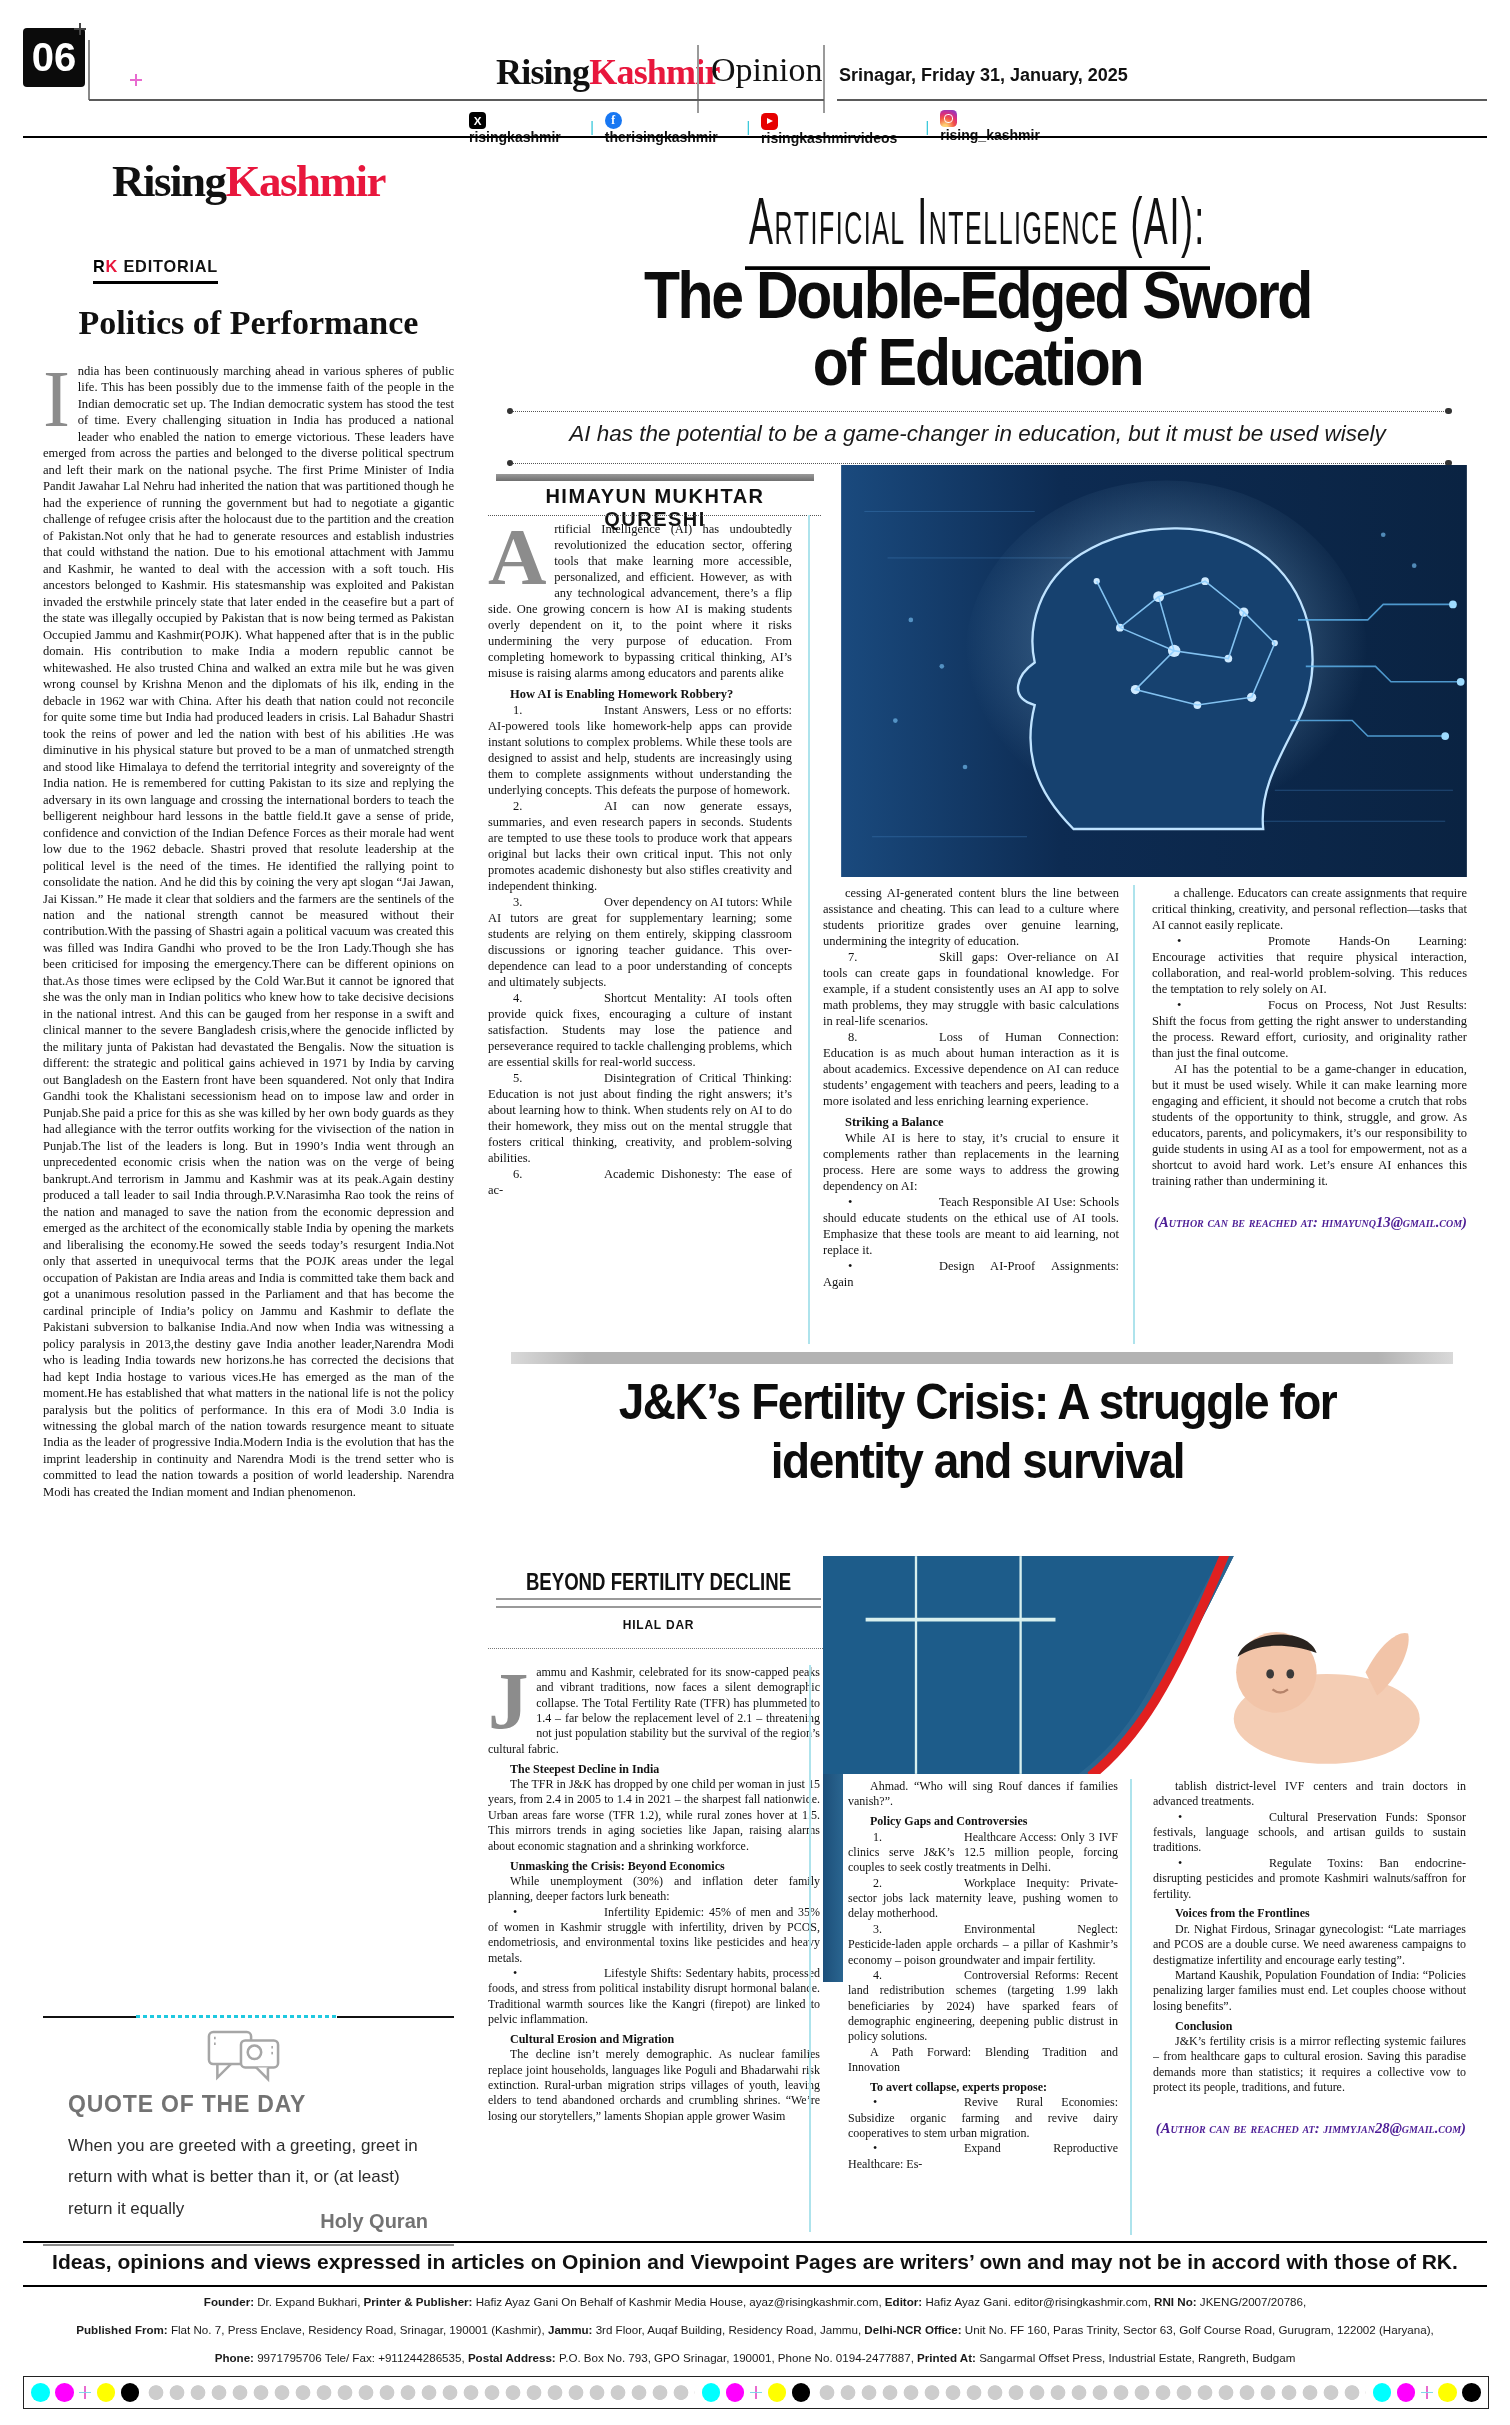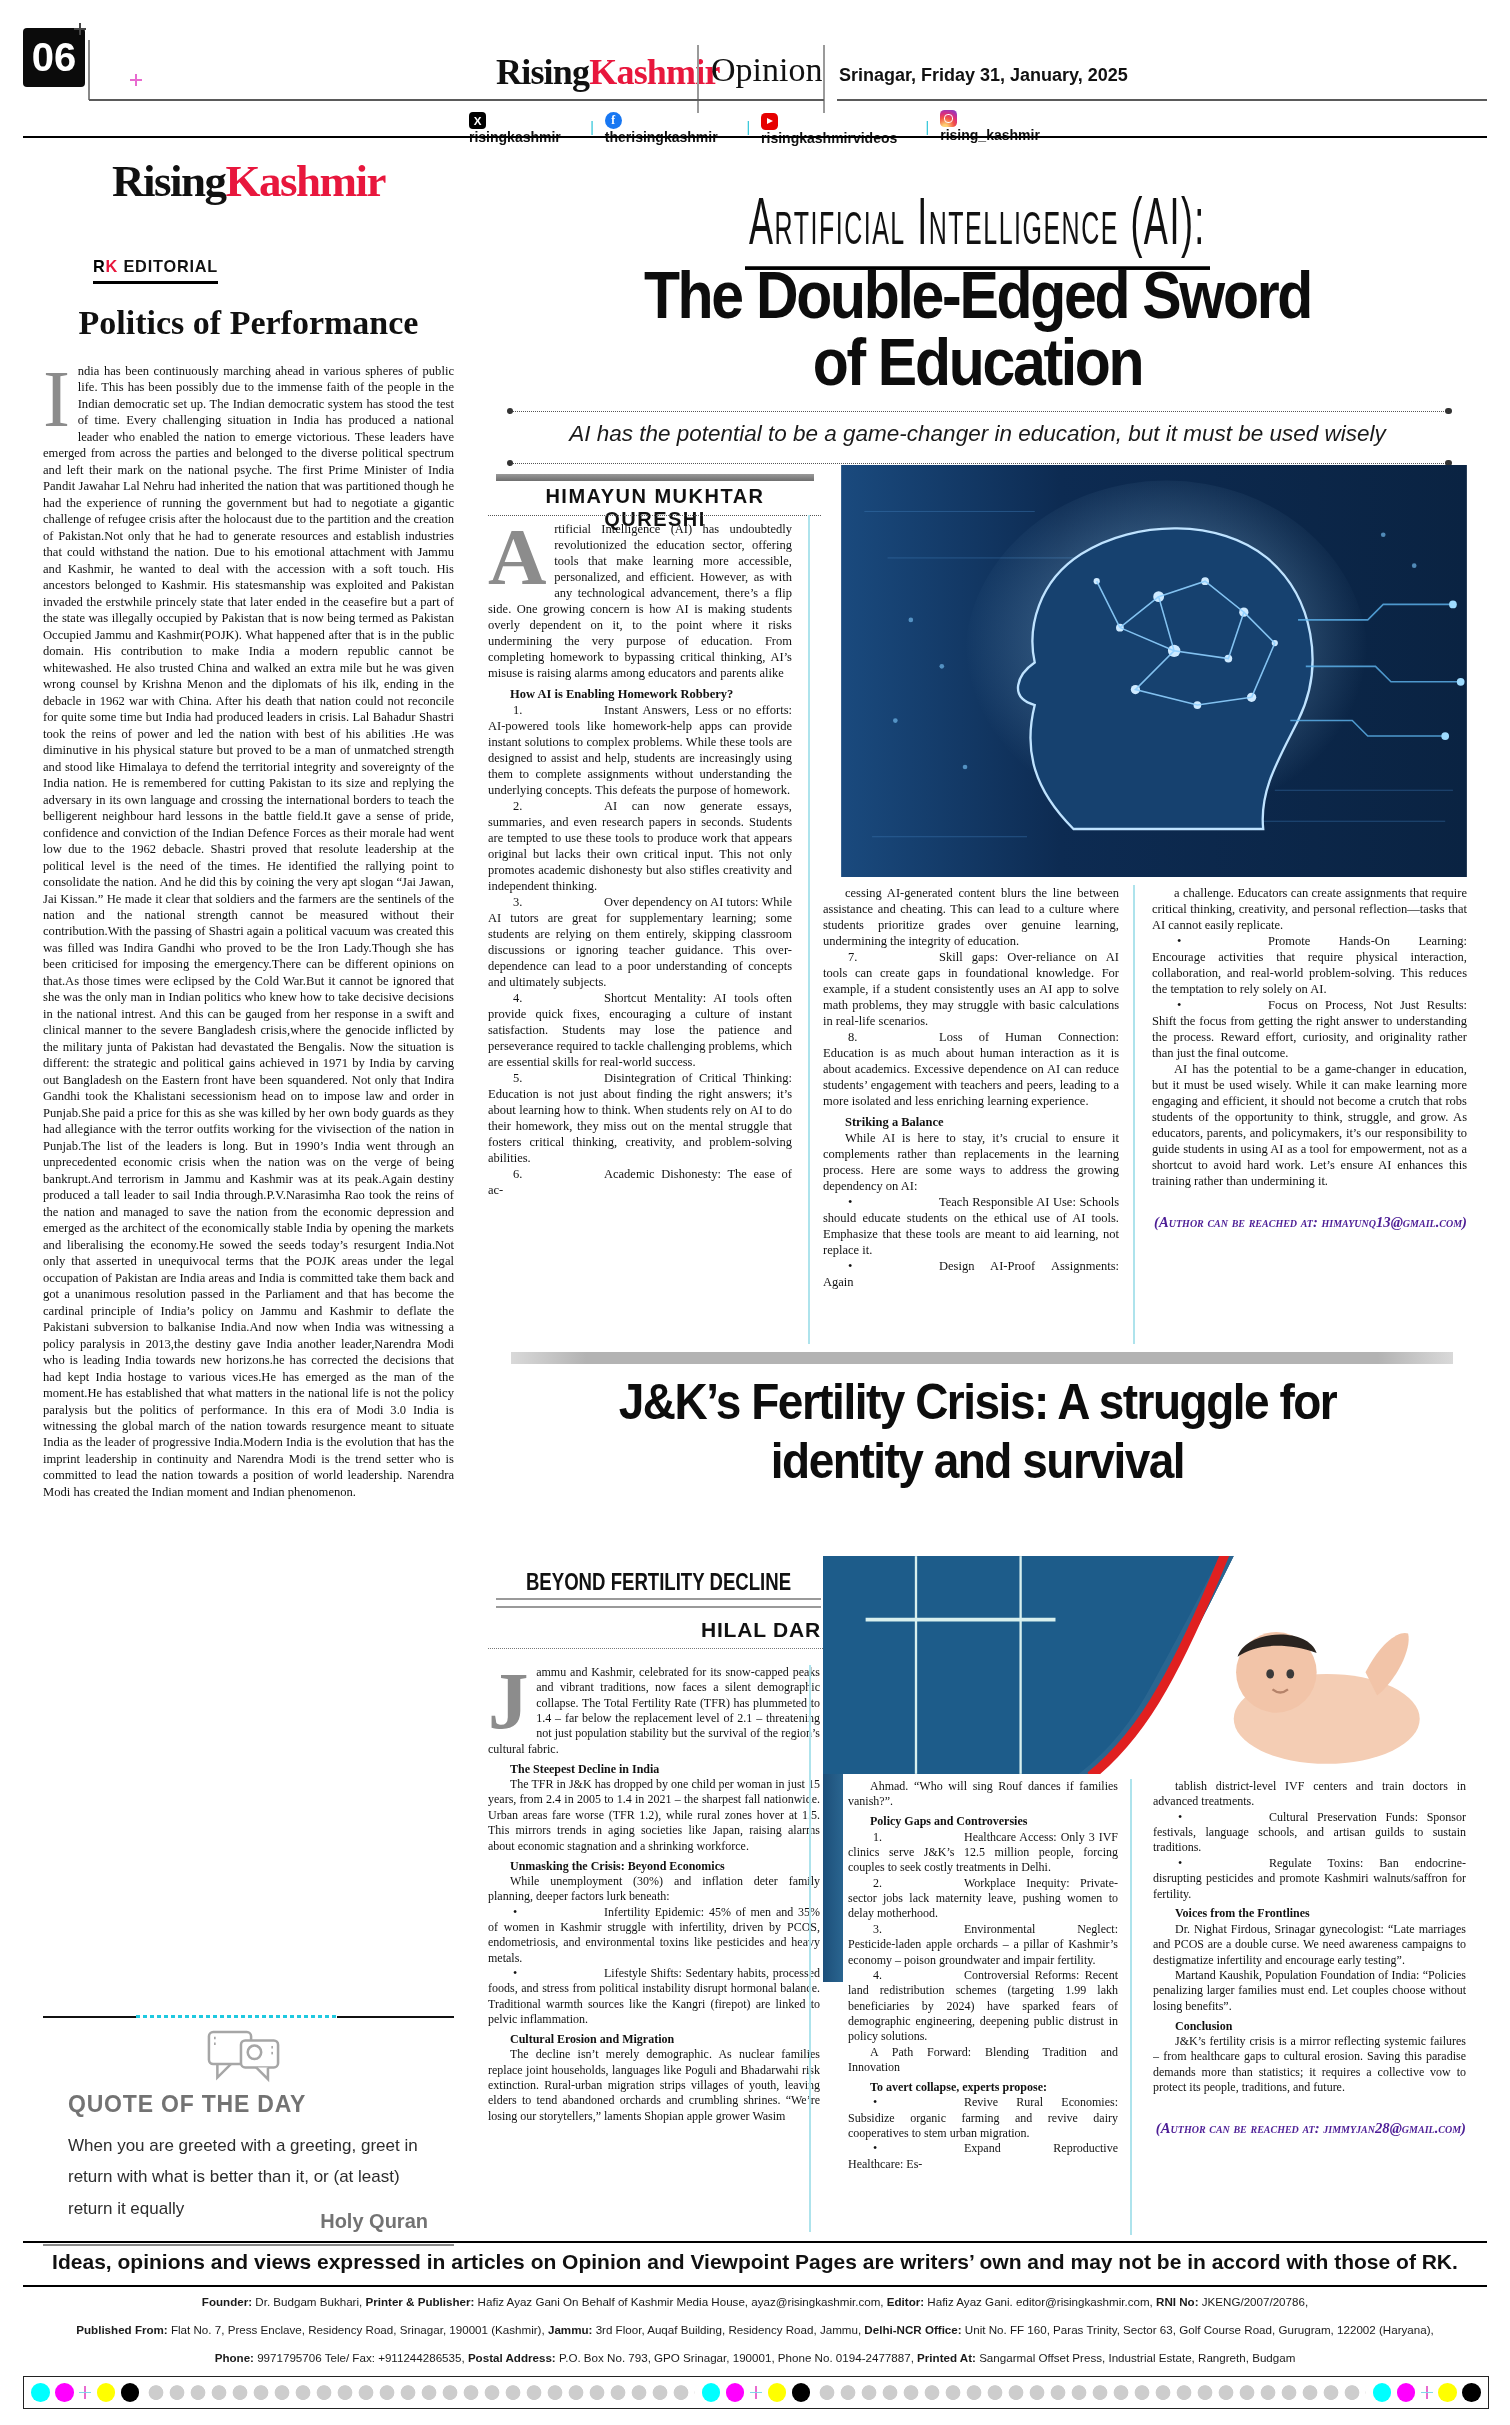--- a/index.html
+++ b/index.html
@@ -96,21 +96,21 @@
   #ai-image{left:841px;top:465px;width:626px;height:412px;}
   #ai-gray-bar{left:511px;top:1352px;width:942px;height:11.6px;background:linear-gradient(90deg,#d9d9d9,#b3b3b3 8%,#b3b3b3 92%,#d9d9d9);}
 
   
   #jk-title{left:488px;top:1373px;width:979px;text-align:center;font-weight:bold;color:#0d0d0d;
      font-family:"Liberation Sans",sans-serif;font-size:46px;line-height:1.15;letter-spacing:-1.5px;
      transform:scaleY(1.1);transform-origin:center top;}
   #jk-label{left:496px;top:1569px;width:325px;text-align:center;font-size:18.6px;font-weight:bold;letter-spacing:0px;
      font-family:"Liberation Sans",sans-serif;transform:scaleY(1.25);transform-origin:center top;}
   #jk-label-rule{left:496px;top:1598px;width:325px;height:6.2px;border-top:2.3px solid #9a9a9a;border-bottom:2.3px solid #9a9a9a;}
-  #jk-byline{left:496px;top:1618px;width:325px;text-align:right;font-size:21px;font-weight:bold;letter-spacing:0.8px;
+  #jk-byline{left:496px;top:1618px;width:325px;text-align:center;font-size:12px;font-weight:bold;letter-spacing:0.8px;
      font-family:"Liberation Sans",sans-serif;}
   #jk-byline-dots{left:488px;top:1648px;width:341px;border-top:1.5px dotted #777;}
   #jk-col1{left:488px;top:1665px;width:332px;height:567px;font-size:12px;}
   #jk-col2{left:848px;top:1779px;width:270px;height:456px;font-size:12px;}
   #jk-col3{left:1153px;top:1779px;width:313px;height:456px;font-size:12px;}
   #jk-sep1{left:809px;top:1665px;height:567px;}
   #jk-sep2{left:1130px;top:1779px;height:456px;}
   #jk-image{left:823px;top:1556px;width:644px;height:218px;}
   #jk-image-bleed{left:823px;top:1774px;width:20px;height:208px;background:linear-gradient(90deg,#1d4f79,#2a6590);}
 
@@ -368,21 +368,21 @@
       <p class="blk blk-heading">Conclusion</p>
       <p class="blk blk-para">J&amp;K’s fertility crisis is a mirror reflecting systemic failures – from healthcare gaps to cultural erosion. Saving this paradise demands more than statistics; it requires a collective vow to protect its people, traditions, and future.</p>
       <p class="blk blk-author">(Author can be reached at: jimmyjan28@gmail.com)</p>
     </div>
   <div class="abs vsep" id="jk-sep1"></div>
   <div class="abs vsep" id="jk-sep2"></div>
 
   <div class="abs" id="ft-rule1"></div>
   <div class="abs" id="ft-disclaimer">Ideas, opinions and views expressed in articles on Opinion and Viewpoint Pages are writers’ own and may not be in accord with those of RK.</div>
   <div class="abs" id="ft-rule2"></div>
-  <div class="abs ft-line" id="ft-line1"><b>Founder: </b><span>Dr. Budgam Bukhari, </span><b>Printer &amp; Publisher: </b><span>Hafiz Ayaz Gani On Behalf of Kashmir Media House, ayaz@risingkashmir.com, </span><b>Editor: </b><span>Hafiz Ayaz Gani. editor@risingkashmir.com, </span><b>RNI No: </b><span>JKENG/2007/20786,</span></div>
+  <div class="abs ft-line" id="ft-line1"><b>Founder: </b><span>Dr. Expand Bukhari, </span><b>Printer &amp; Publisher: </b><span>Hafiz Ayaz Gani On Behalf of Kashmir Media House, ayaz@risingkashmir.com, </span><b>Editor: </b><span>Hafiz Ayaz Gani. editor@risingkashmir.com, </span><b>RNI No: </b><span>JKENG/2007/20786,</span></div>
   <div class="abs ft-line" id="ft-line2"><b>Published From: </b><span>Flat No. 7, Press Enclave, Residency Road, Srinagar, 190001 (Kashmir), </span><b>Jammu: </b><span>3rd Floor, Auqaf Building, Residency Road, Jammu, </span><b>Delhi-NCR Office: </b><span>Unit No. FF 160, Paras Trinity, Sector 63, Golf Course Road, Gurugram, 122002 (Haryana),</span></div>
   <div class="abs ft-line" id="ft-line3"><b>Phone: </b><span>9971795706 Tele/ Fax: +911244286535, </span><b>Postal Address: </b><span>P.O. Box No. 793, GPO Srinagar, 190001, Phone No. 0194-2477887, </span><b>Printed At: </b><span>Sangarmal Offset Press, Industrial Estate, Rangreth, Budgam</span></div>
 
   <div class="abs" id="colorbar">
     <div class="cgrp">
       <div class="cdot" style="background:#00ffff"></div>
       <div class="cdot" style="background:#ff00ff"></div>
       <div class="creg"></div>
       <div class="cdot" style="background:#ffff00"></div>
       <div class="cdot" style="background:#000000"></div>

